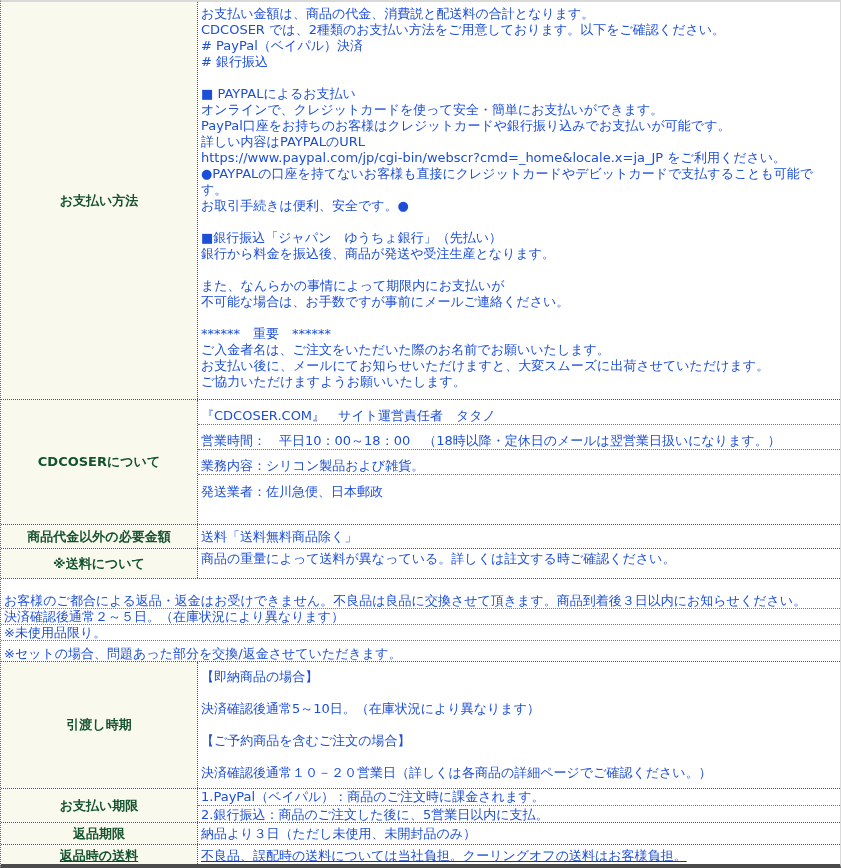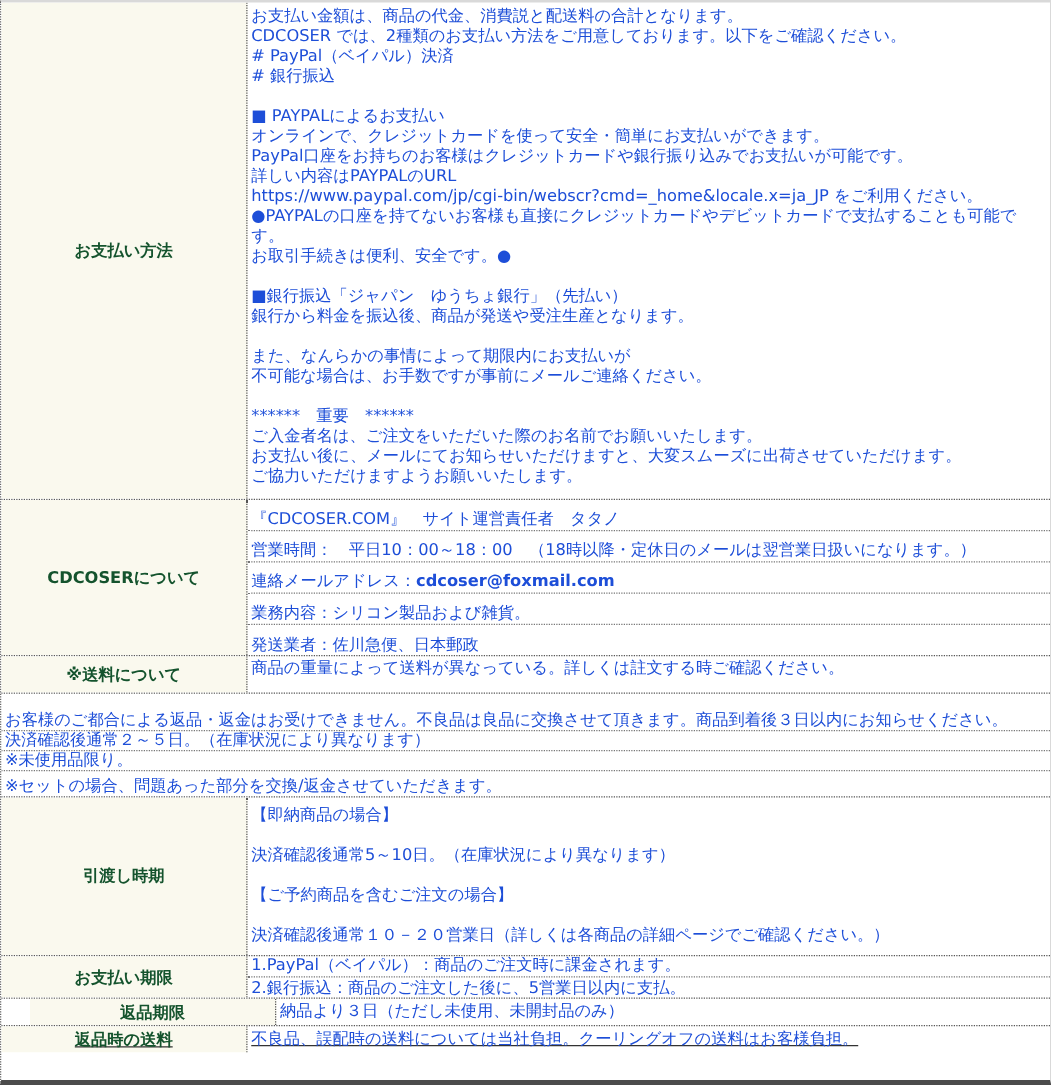--- a/index.html
+++ b/index.html
@@ -77,21 +77,21 @@
   .r-defect    { height: 83px; }
   .r-defect .sub-row.s1 { height: 30px; }
   .r-defect .sub-row.s2 { height: 16px; }
   .r-defect .sub-row.s3 { height: 16px; }
   .r-defect .sub-row.s4 { flex: 1 1 auto; }
   .r-defect .text { line-height: 15px; }
   .r-delivery  { height: 127px; }
   .r-delivery .text { padding-top: 7px; }
   .r-deadline  { height: 34px; }
   .r-deadline .sub-row { height: 17px; }
-  .r-return    { height: 22px; padding-left: 23px; }
+  .r-return    { height: 22px; }
   .r-return .content-cell { justify-content: center; }
   .r-retship   { height: 21px; text-decoration: underline; }
   .r-retship .content-cell { justify-content: center; }
   .email { font-weight: bold; }
 </style>
 </head>
 <body>
 
 <div class="shop-table">
 
@@ -127,31 +127,34 @@
   <div class="row r-about">
     <div class="label-cell">CDCOSERについて</div>
     <div class="content-cell">
       <div class="sub-row">
         <div class="text">『CDCOSER.COM』　サイト運営責任者　タタノ</div>
       </div>
       <div class="sub-row">
         <div class="text">営業時間：　平日10：00～18：00　（18時以降・定休日のメールは翌営業日扱いになります。）</div>
       </div>
       <div class="sub-row">
-        <div class="text"><span>連絡メールアドレス：</span><span class="email">cdcoser@foxmail.com</span></div>
-      </div>
-      <div class="sub-row">
         <div class="text">業務内容：シリコン製品および雑貨。</div>
       </div>
       <div class="sub-row">
         <div class="text">発送業者：佐川急便、日本郵政</div>
       </div>
     </div>
   </div>
 
+  <div class="row r-fees">
+    <div class="label-cell">商品代金以外の必要金額</div>
+    <div class="content-cell">
+      <div class="text">送料「送料無料商品除く」</div>
+    </div>
+  </div>
 
   <div class="row r-postage">
     <div class="label-cell">※送料について</div>
     <div class="content-cell">
       <div class="text">商品の重量によって送料が異なっている。詳しくは註文する時ご確認ください。</div>
     </div>
   </div>
 
   <div class="row r-defect">
     <div class="content-cell">

